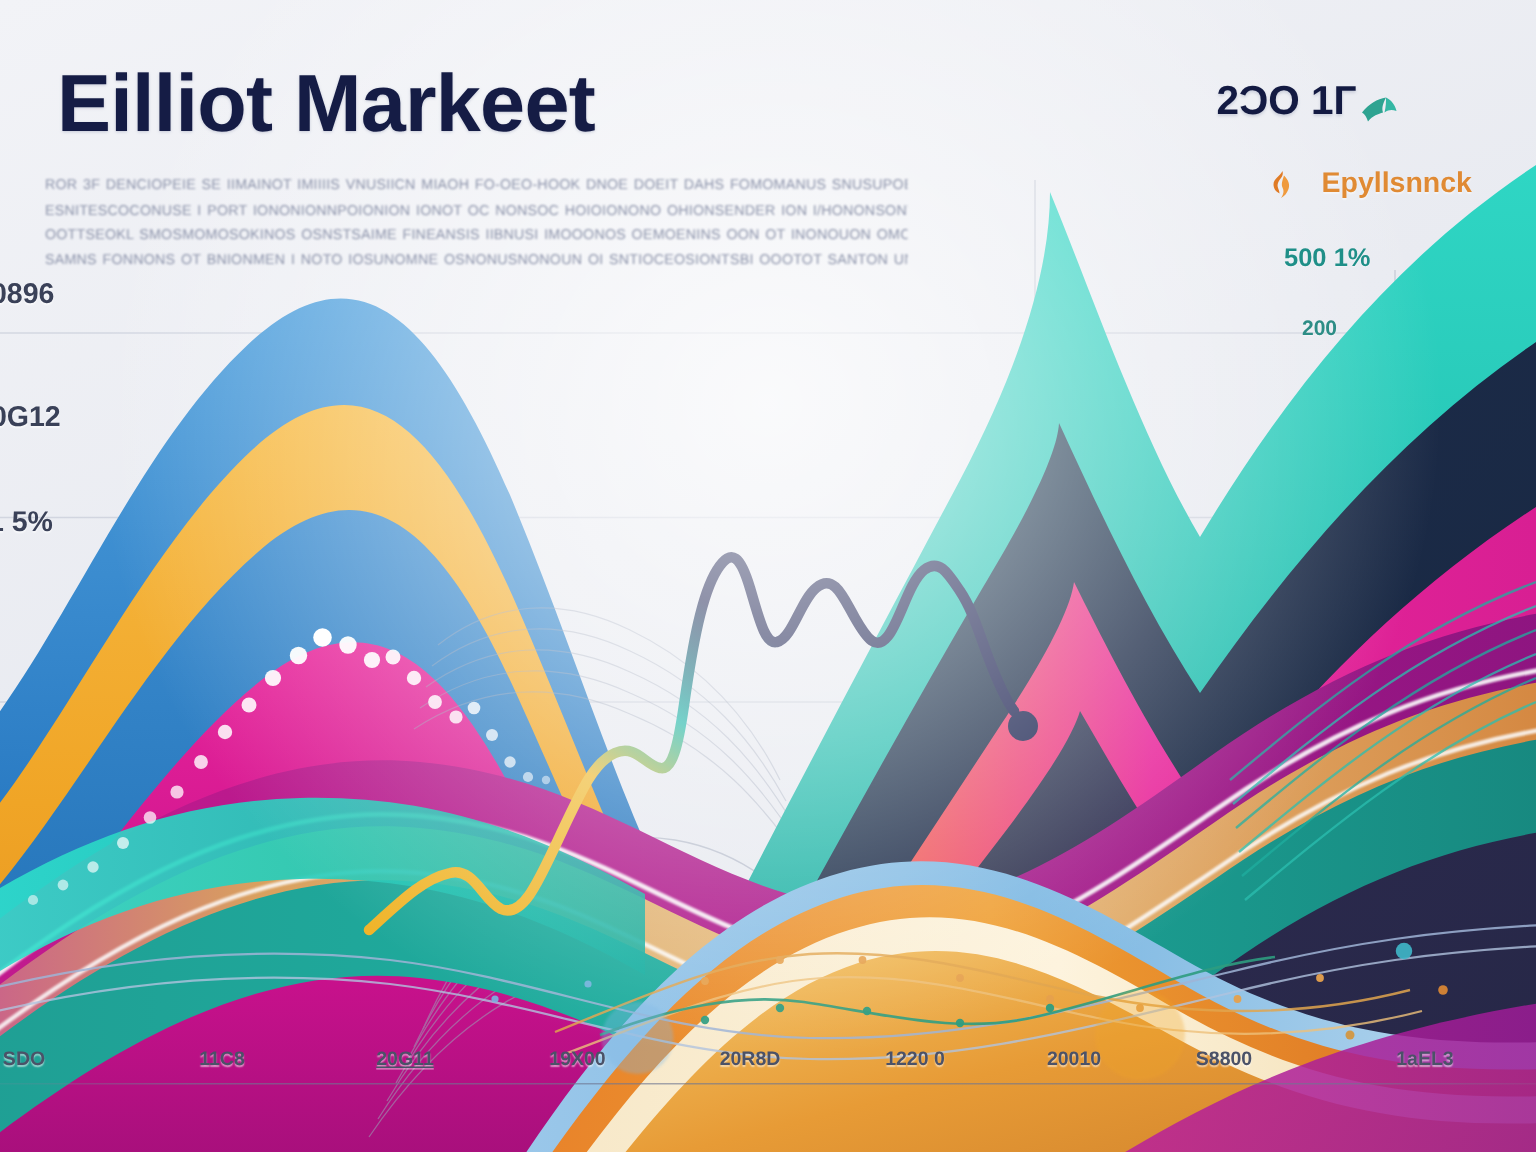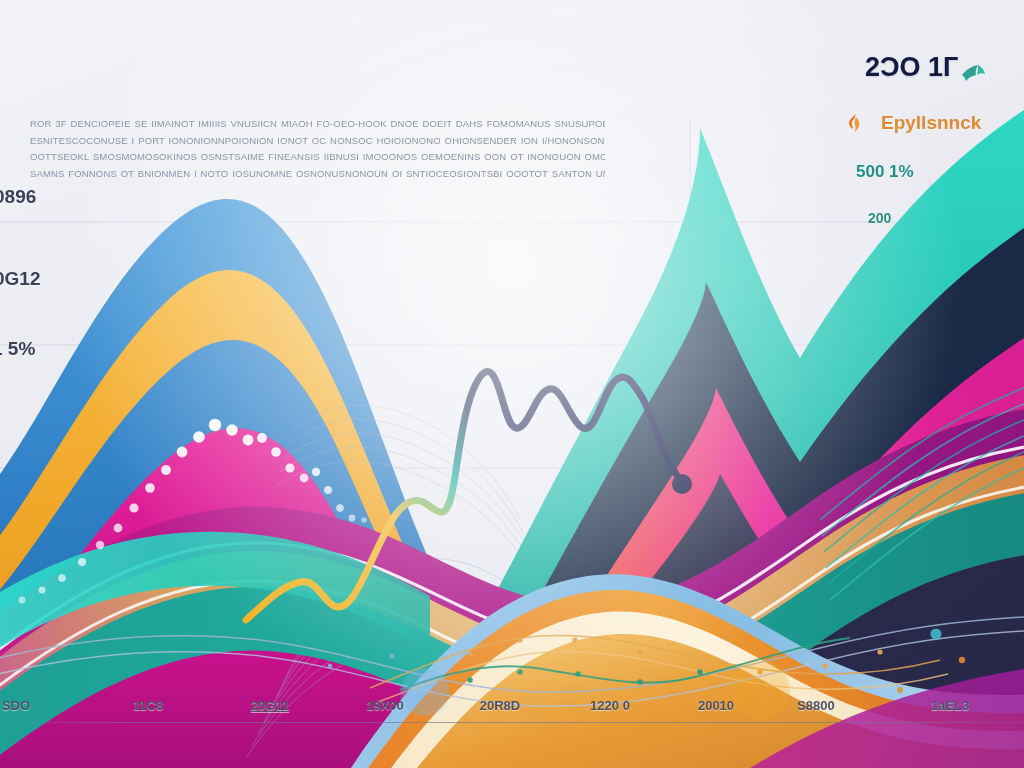--- a/index.html
+++ b/index.html
@@ -324,33 +324,34 @@
       <circle cx="352" cy="518" r="3.4" opacity=".6"></circle>
       <circle cx="364" cy="520" r="2.8" opacity=".5"></circle>
     </g>
 
     <circle cx="425" cy="692" r="24" fill="#7fb8e6" opacity=".35" filter="url(#softer)"></circle>
     <circle cx="760" cy="690" r="30" fill="#f0a526" opacity=".3" filter="url(#softer)"></circle>
   </svg>
 
   <div class="paper-vignette"></div>
 
+  <div class="title">Eilliot Markeet</div>
 
   <div class="subtitle">
     <div>ROR 3F DENCIOPEIE SE IIMAINOT IMIIIIS VNUSIICN MIAOH FO-OEO-HOOK DNOE DOEIT DAHS FOMOMANUS SNUSUPOEST  SENDENTH N ONION N DONSHI TOUMTNOOBENS</div>
     <div>ESNITESCOCONUSE I PORT IONONIONNPOIONION IONOT OC NONSOC HOIOIONONO OHIONSENDER ION I/HONONSONVANTIONNSE INI IN GONNON ONON IONNU ONTO DINNOSO LINIIN</div>
     <div>OOTTSEOKL SMOSMOMOSOKINOS OSNSTSAIME FINEANSIS IIBNUSI IMOOONOS OEMOENINS OON OT INONOUON OMONI BMOSONNONSIVOS INONONENESIMNSH US OT OMOOMNTIOSH MIUSIKUN OS</div>
     <div>SAMNS FONNONS OT BNIONMEN I NOTO IOSUNOMNE OSNONUSNONOUN OI SNTIOCEOSIONTSBI OOOTOT SANTON UNONONIONOTONOSOTONONOSONOSIOUTON SONUSIOUTLOU TO  OT OPOC SIONION IOT NOS</div>
   </div>
 
   <div class="ann ann-left" style="left:-6px;top:186px;">0896</div>
   <div class="ann ann-left" style="left:-6px;top:268px;">0G12</div>
   <div class="ann ann-left" style="left:-8px;top:338px;">1 5%</div>
 
-  <div class="ann ann-tr-main" style="left:865px;top:52px;">
+  <div class="ann ann-tr-main" style="left:811px;top:52px;">
     <span>2ƆO 1Г</span><span class="arrowmark"><svg viewBox="0 0 26 20">
           <path d="M2,12 C7,6 12,3 18,2 C16,6 15,9 16,12 C13,13 9,14 6,18 C5,15 4,13 2,12 Z" fill="#2ea391"></path>
           <path d="M18,2 C22,4 24,7 25,11 C22,10 20,10 17,12 C18,8 18,5 18,2 Z" fill="#34b7a4"></path>
         </svg></span>
   </div>
 
   <div class="ann ann-orange" style="left:848px;top:112px;">
     <span class="flame">
       <svg viewBox="0 0 13 18">
           <path d="M7,0 C8,4 5,5 4,8 C3,11 5,12 5,15 C3,14 1,12 1,9 C1,5 5,4 7,0 Z" fill="#e07b26"></path>

